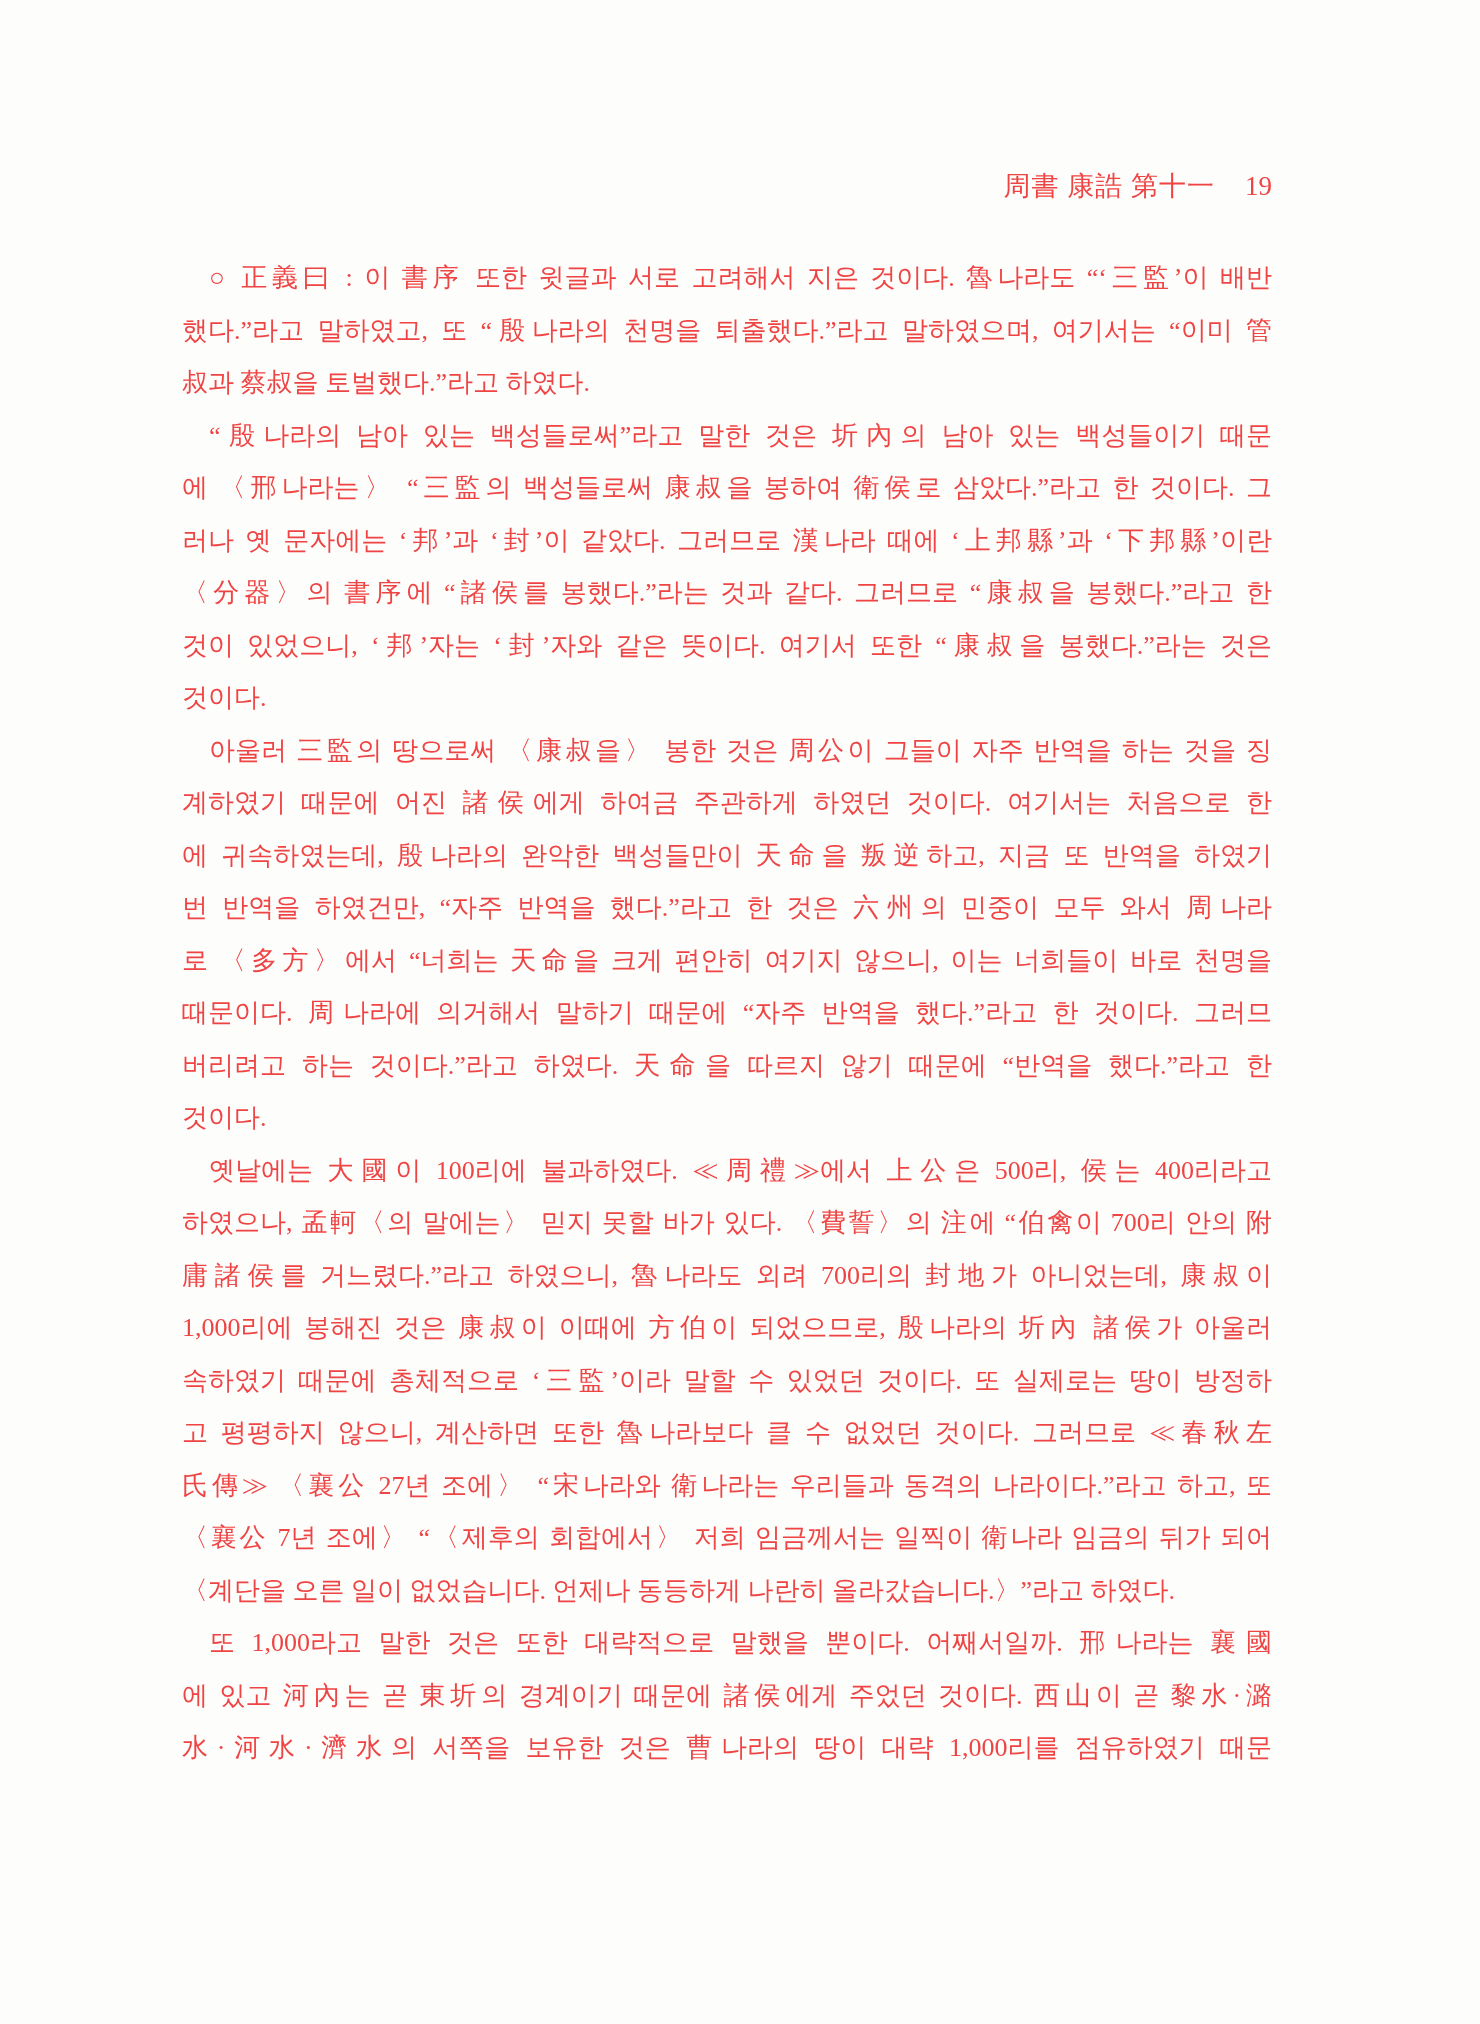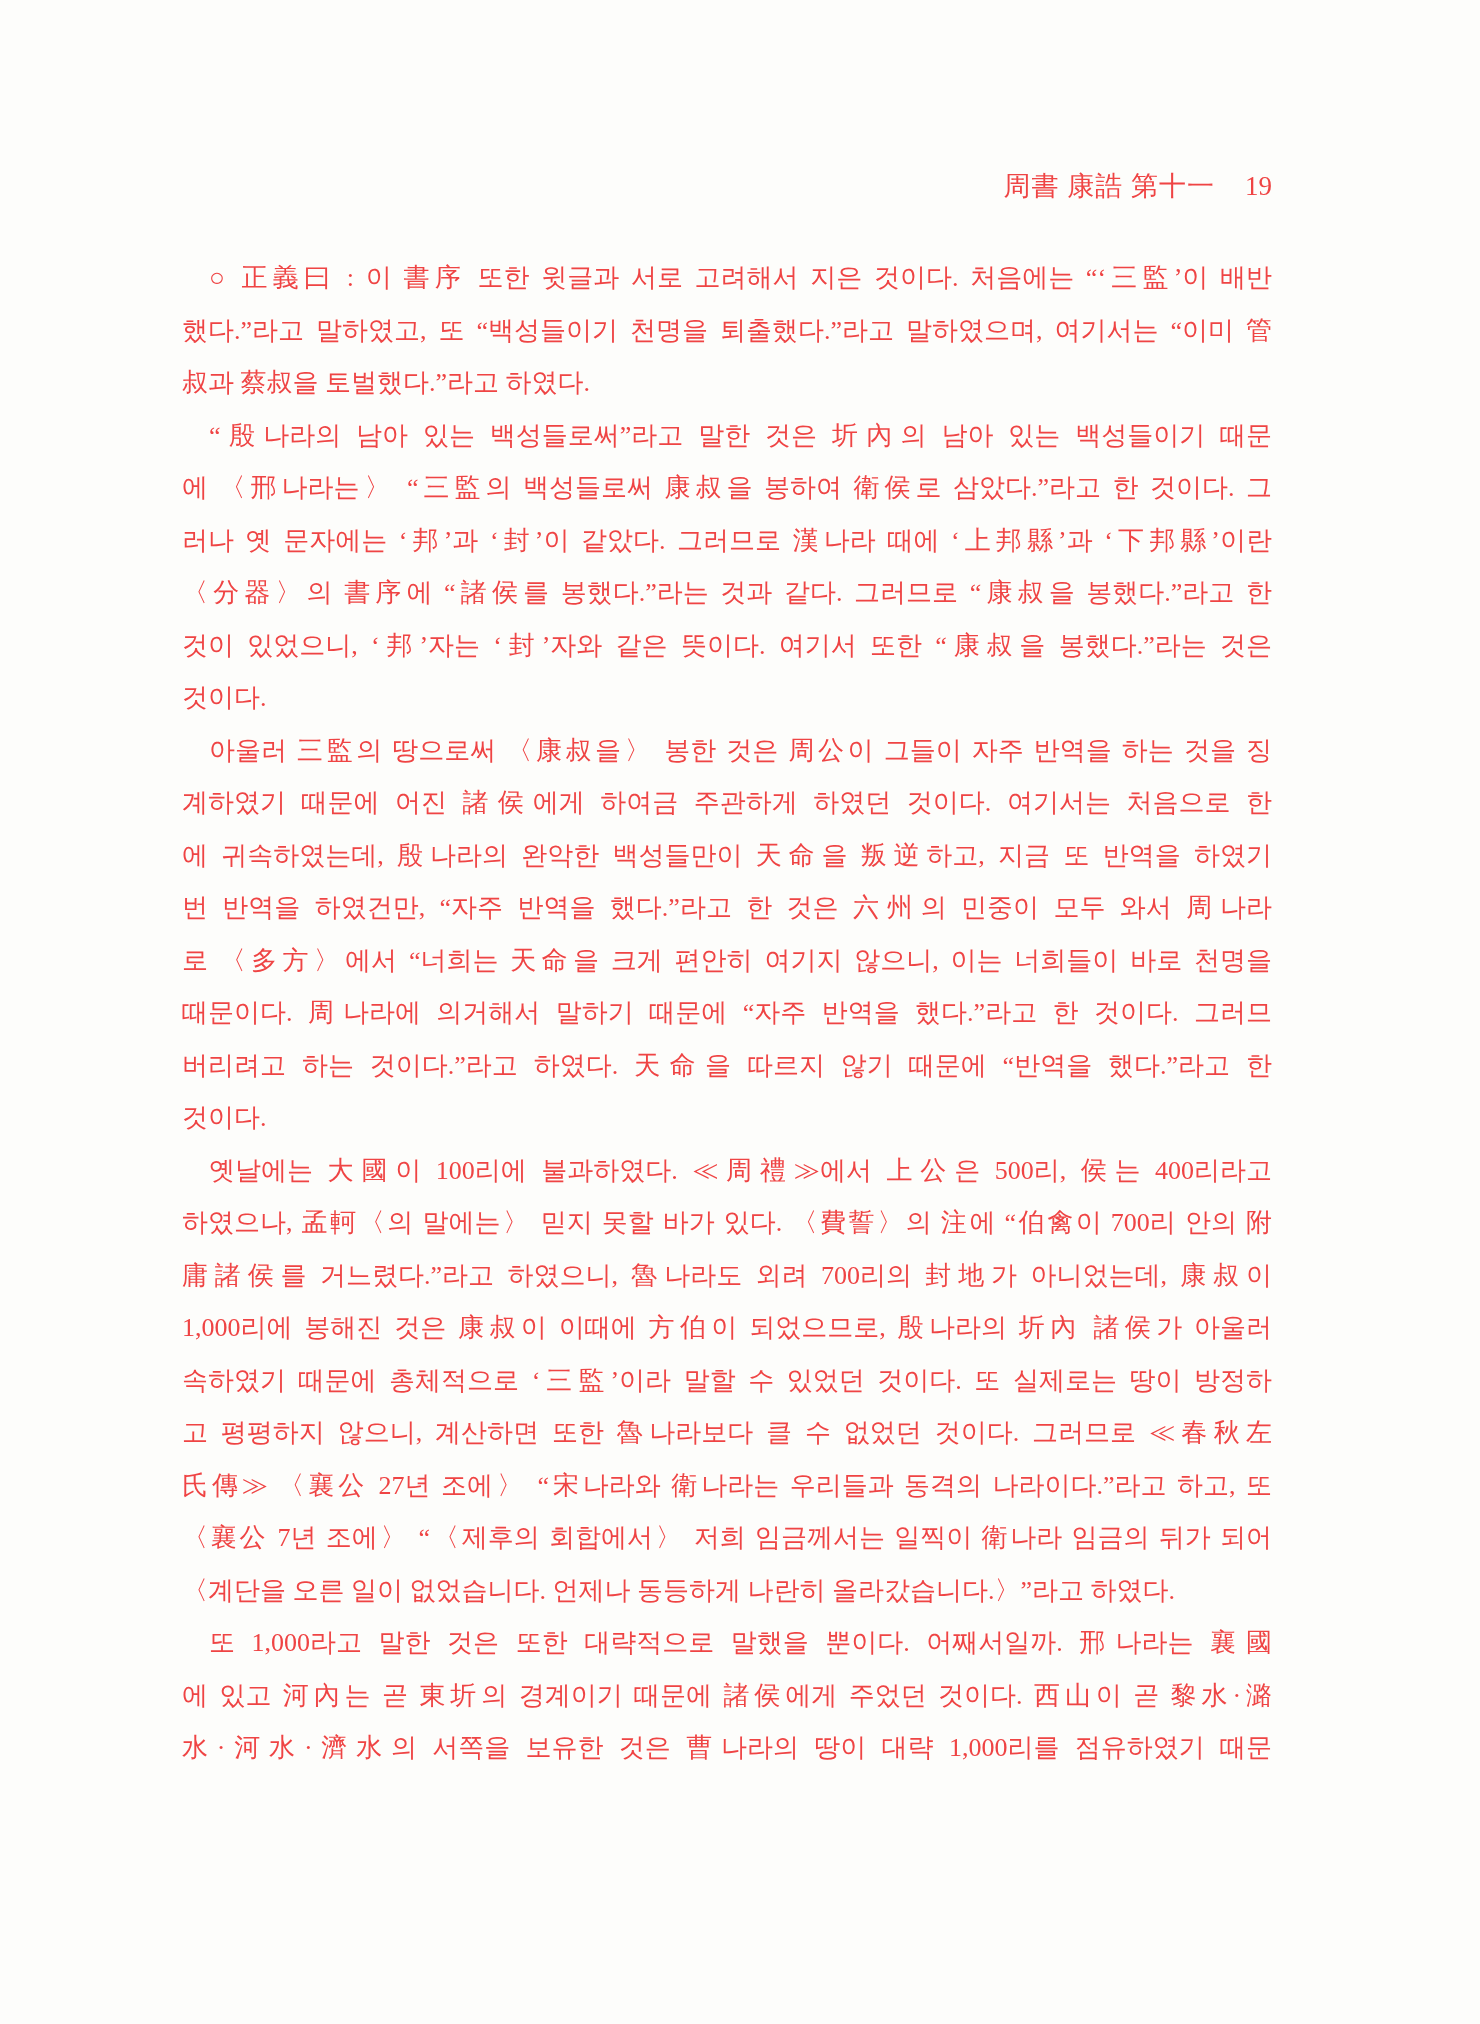--- a/index.html
+++ b/index.html
@@ -49,22 +49,22 @@
 
 <div class="page">
 
   <div class="running-header">
     <span>周書 康誥 第十一</span><span class="page-number">19</span>
   </div>
 
   <div class="doc-body">
 
     <div class="paragraph">
-      <div class="line indent">○ 正義曰 : 이 書序 또한 윗글과 서로 고려해서 지은 것이다. 처음에는 “‘三監’이 배반</div>
-      <div class="line">했다.”라고 말하였고, 또 “백성들이기 천명을 퇴출했다.”라고 말하였으며, 여기서는 “이미 管</div>
+      <div class="line indent">○ 正義曰 : 이 書序 또한 윗글과 서로 고려해서 지은 것이다. 魯나라도 “‘三監’이 배반</div>
+      <div class="line">했다.”라고 말하였고, 또 “殷나라의 천명을 퇴출했다.”라고 말하였으며, 여기서는 “이미 管</div>
       <div class="line end">叔과 蔡叔을 토벌했다.”라고 하였다.</div>
     </div>
 
     <div class="paragraph">
       <div class="line indent">“殷나라의 남아 있는 백성들로써”라고 말한 것은 圻內의 남아 있는 백성들이기 때문</div>
       <div class="line">에 〈邢나라는〉 “三監의 백성들로써 康叔을 봉하여 衛侯로 삼았다.”라고 한 것이다. 그</div>
       <div class="line">러나 옛 문자에는 ‘邦’과 ‘封’이 같았다. 그러므로 漢나라 때에 ‘上邦縣’과 ‘下邦縣’이란</div>
       <div class="line">〈分器〉의 書序에 “諸侯를 봉했다.”라는 것과 같다. 그러므로 “康叔을 봉했다.”라고 한</div>
       <div class="line">것이 있었으니, ‘邦’자는 ‘封’자와 같은 뜻이다. 여기서 또한 “康叔을 봉했다.”라는 것은</div>
       <div class="line end">것이다.</div>

